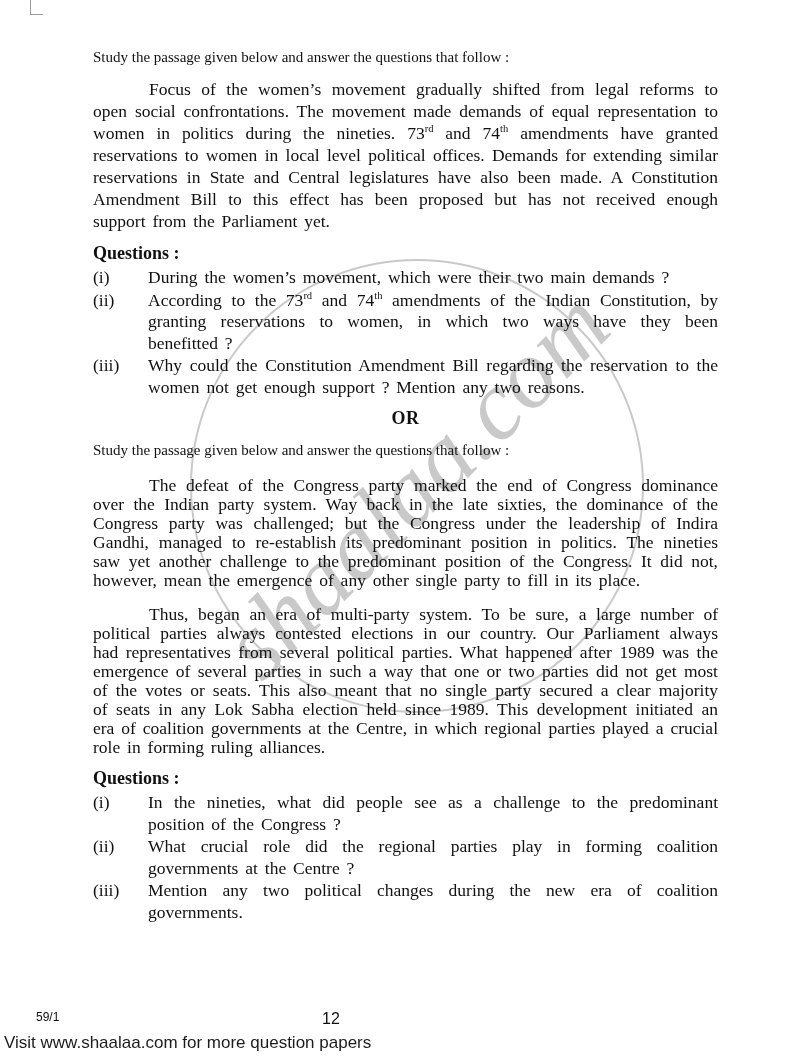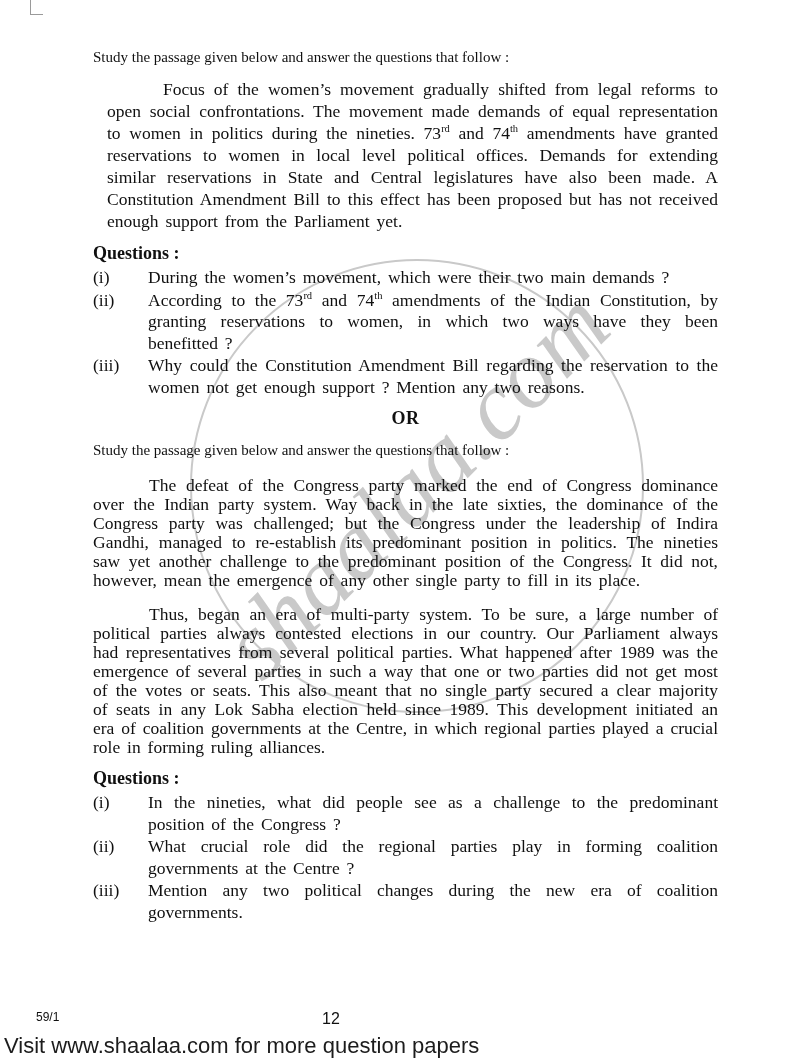--- a/index.html
+++ b/index.html
@@ -61,21 +61,21 @@
     font-size: 15px;
     line-height: 22px;
   }
   .passage {
     margin: 10px 0 0 0;
     font-size: 17.5px;
     text-align: justify;
     text-indent: 56px;
     word-spacing: 2.5px;
   }
-  .lh22 { line-height: 22px; margin-left: 14px; }
+  .lh22 { line-height: 22px; }
   .lh19 { line-height: 19px; margin-top: 15px; }
   .q-heading {
     margin: 11px 0 3px 0;
     font-size: 18px;
     font-weight: bold;
   }
   .q-list { margin: 0; }
   .q-row {
     display: flex;
     font-size: 17.5px;
@@ -117,21 +117,21 @@
     text-align: center;
     font-family: "Liberation Sans", "DejaVu Sans", sans-serif;
     font-size: 16px;
     z-index: 1;
   }
   .site-note {
     position: absolute;
     left: 4px;
     top: 1033px;
     font-family: "Liberation Sans", "DejaVu Sans", sans-serif;
-    font-size: 22px;
+    font-size: 17px;
     color: #1c1c1c;
     z-index: 1;
   }
 </style>
 </head>
 <body>
 
 <div class="page">
 
   <div class="corner-mark"></div>

